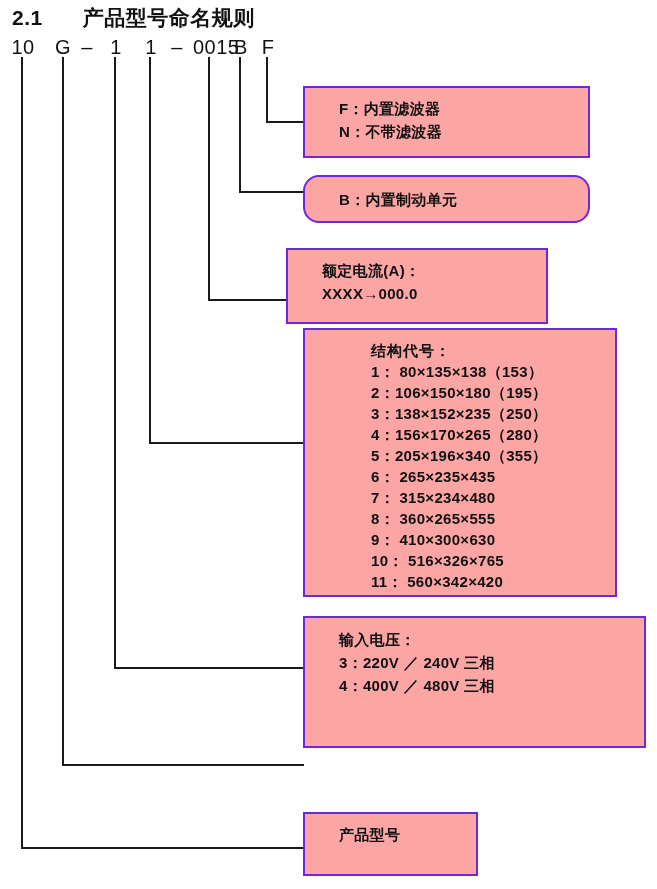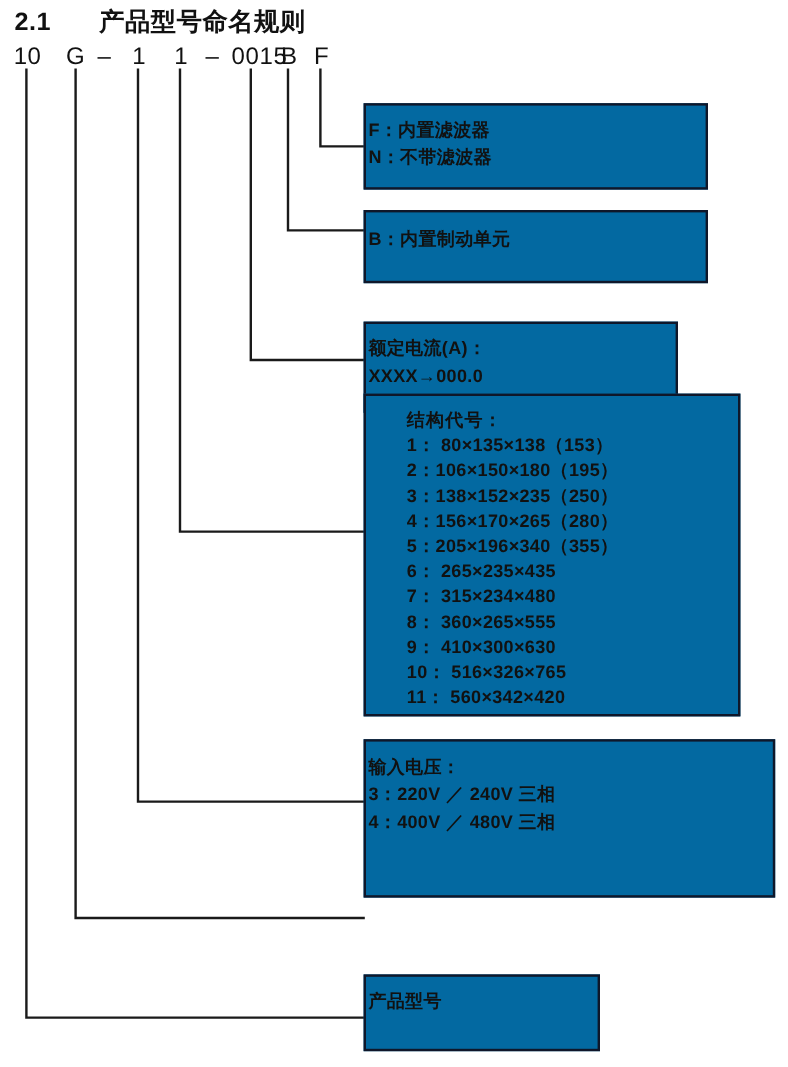--- a/index.html
+++ b/index.html
@@ -57,23 +57,23 @@
     stroke: #1a1a1a;
     fill: none;
     stroke-width: 2;
     stroke-linecap: square;
   }
 
   
   .callout {
     position: absolute;
     box-sizing: border-box;
-    border: 2px solid #0f172a;
-    background: #0369a1;
-    padding: 9px 0 9px 2px;
+    border: 2px solid #6d28d9;
+    background: #fca5a5;
+    padding: 9px 0 9px 34px;
   }
   .callout .line {
     font-size: 15px;
     font-weight: bold;
     line-height: 23px;
     white-space: nowrap;
     letter-spacing: 0.3px;
   }
   .callout .line.title {
     letter-spacing: 1px;
@@ -119,25 +119,25 @@
     <path d="M63,58 L63,765 L303,765"></path>
 
     <path d="M22,58 L22,848 L303,848"></path>
   </svg>
 
   <div class="callout" style="left:303px; top:86px; width:287px; height:72px;">
     <div class="line">F：内置滤波器</div>
     <div class="line">N：不带滤波器</div>
   </div>
 
-  <div class="callout" style="left:303px; top:175px; width:287px; height:61px; padding-top:11px;">
+  <div class="callout" style="left:303px; top:175px; width:287px; height:48px; padding-top:11px;border-radius:16px;">
     <div class="line">B：内置制动单元</div>
   </div>
 
-  <div class="callout" style="left:303px; top:248px; width:262px; height:76px;margin-top:20px;">
+  <div class="callout" style="left:286px; top:248px; width:262px; height:76px;">
     <div class="line">额定电流(A)：</div>
     <div class="line">XXXX→000.0</div>
   </div>
 
   <div class="callout compact" style="left:303px; top:328px; width:314px; height:269px; padding-top:10px;">
     <div class="line title">结构代号：</div>
     <div class="line">1：  80×135×138（153）</div>
     <div class="line">2：106×150×180（195）</div>
     <div class="line">3：138×152×235（250）</div>
     <div class="line">4：156×170×265（280）</div>
@@ -150,17 +150,17 @@
     <div class="line">11： 560×342×420</div>
   </div>
 
   <div class="callout" style="left:303px; top:616px; width:343px; height:132px; padding-top:10px;">
     <div class="line">输入电压：</div>
     <div class="line">3：220V ／ 240V 三相</div>
     <div class="line">4：400V ／ 480V 三相</div>
   </div>
 
 
-  <div class="callout" style="left:303px; top:812px; width:197px; height:64px; padding-top:9px;">
+  <div class="callout" style="left:303px; top:812px; width:175px; height:64px; padding-top:9px;">
     <div class="line">产品型号</div>
   </div>
 
 </div>
 
 </body></html>

